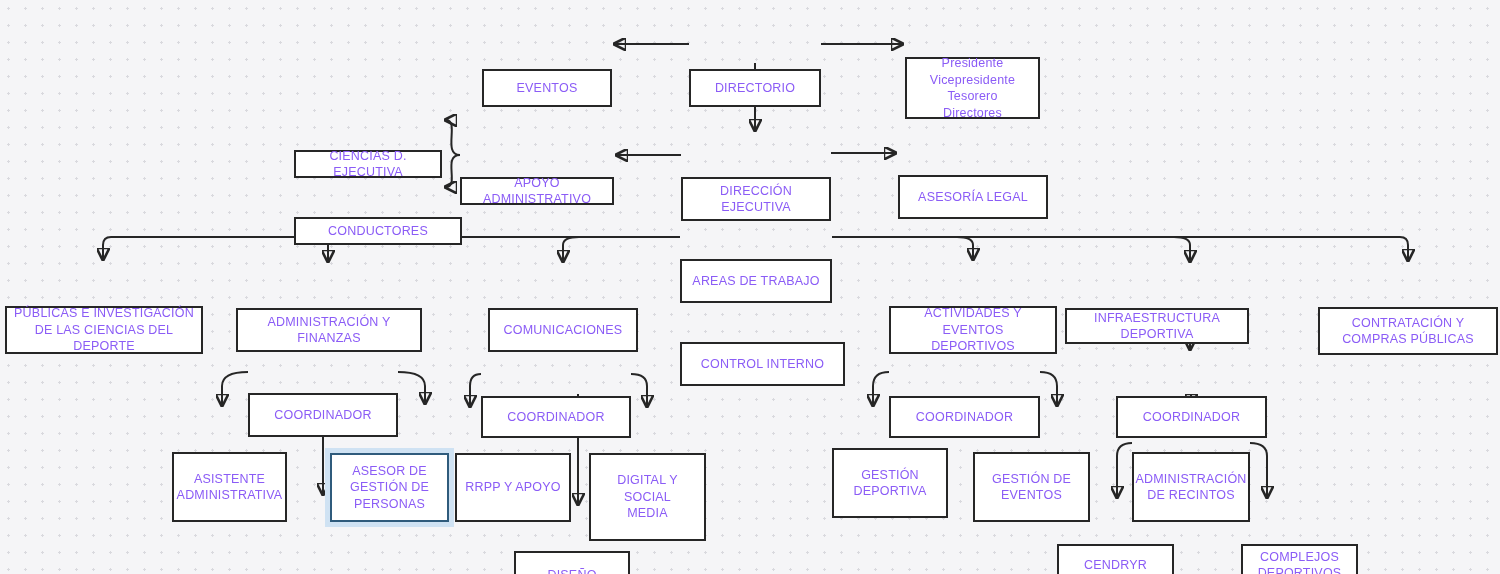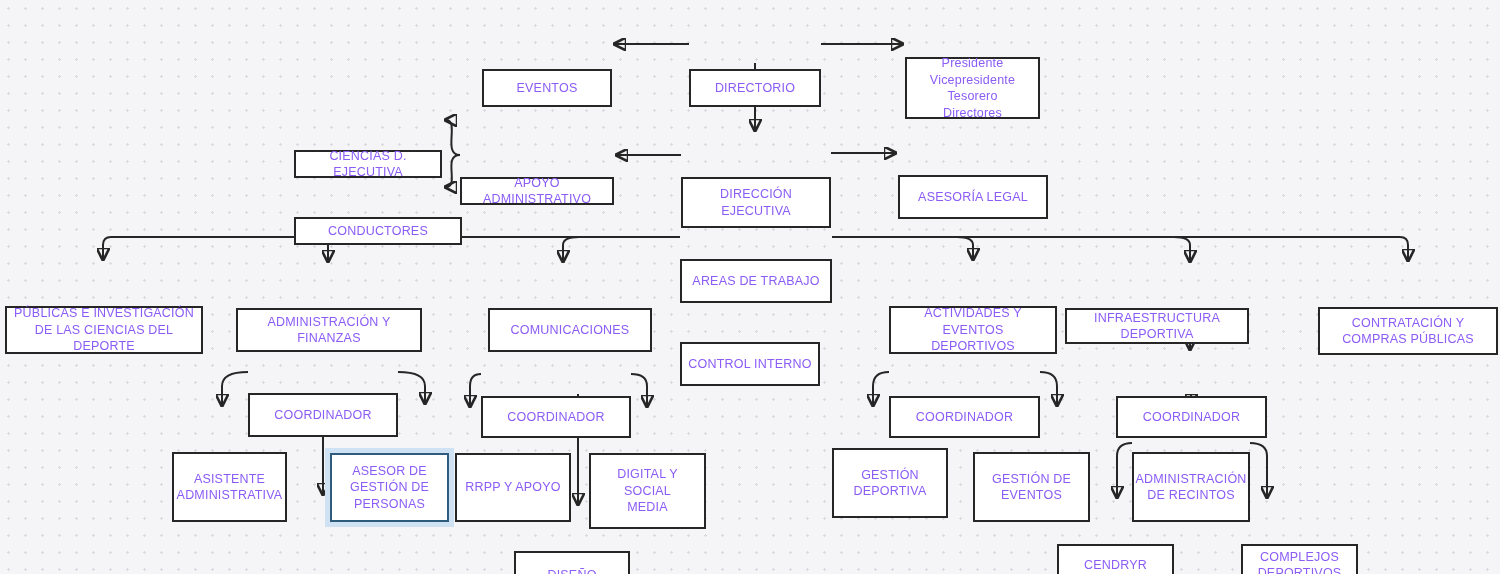--- a/index.html
+++ b/index.html
@@ -70,48 +70,48 @@
   <div class="node" style="left:482px;top:25px;width:130px;height:38px">EVENTOS</div>
   <div class="node" style="left:689px;top:25px;width:132px;height:38px">DIRECTORIO</div>
   <div class="node" style="left:905px;top:13px;width:135px;height:62px">Presidente
 Vicepresidente
 Tesorero
 Directores</div>
 
   <div class="node" style="left:294px;top:106px;width:148px;height:28px">CIENCIAS D. EJECUTIVA</div>
   <div class="node" style="left:294px;top:173px;width:168px;height:28px">CONDUCTORES</div>
   <div class="node" style="left:460px;top:133px;width:154px;height:28px">APOYO ADMINISTRATIVO</div>
-  <div class="node" style="left:681px;top:133px;width:150px;height:51px">DIRECCIÓN EJECUTIVA</div>
+  <div class="node" style="left:681px;top:133px;width:150px;height:44px">DIRECCIÓN EJECUTIVA</div>
   <div class="node" style="left:898px;top:131px;width:150px;height:44px">ASESORÍA LEGAL</div>
 
   <div class="node" style="left:680px;top:215px;width:152px;height:44px">AREAS DE TRABAJO</div>
-  <div class="node" style="left:680px;top:298px;width:140px;height:44px">CONTROL INTERNO</div>
+  <div class="node" style="left:680px;top:298px;width:165px;height:44px">CONTROL INTERNO</div>
 
   <div class="node" style="left:5px;top:262px;width:198px;height:48px">PÚBLICAS E INVESTIGACIÓN
 DE LAS CIENCIAS DEL DEPORTE</div>
   <div class="node" style="left:236px;top:264px;width:186px;height:44px">ADMINISTRACIÓN Y FINANZAS</div>
-  <div class="node" style="left:488px;top:264px;width:164px;height:44px">COMUNICACIONES</div>
+  <div class="node" style="left:488px;top:264px;width:150px;height:44px">COMUNICACIONES</div>
   <div class="node" style="left:889px;top:262px;width:168px;height:48px">ACTIVIDADES Y EVENTOS
 DEPORTIVOS</div>
   <div class="node" style="left:1065px;top:264px;width:184px;height:36px">INFRAESTRUCTURA DEPORTIVA</div>
   <div class="node" style="left:1318px;top:263px;width:180px;height:48px">CONTRATACIÓN Y
 COMPRAS PÚBLICAS</div>
 
   <div class="node" style="left:248px;top:349px;width:150px;height:44px">COORDINADOR</div>
   <div class="node" style="left:481px;top:352px;width:150px;height:42px">COORDINADOR</div>
   <div class="node" style="left:889px;top:352px;width:151px;height:42px">COORDINADOR</div>
   <div class="node" style="left:1116px;top:352px;width:151px;height:42px">COORDINADOR</div>
 
   <div class="node" style="left:172px;top:408px;width:115px;height:70px">ASISTENTE
 ADMINISTRATIVA</div>
   <div class="node selected" style="left:330px;top:409px;width:119px;height:69px">ASESOR DE
 GESTIÓN DE
 PERSONAS</div>
   <div class="node" style="left:455px;top:409px;width:116px;height:69px">RRPP Y APOYO</div>
-  <div class="node" style="left:589px;top:409px;width:117px;height:76px">DIGITAL Y SOCIAL
+  <div class="node" style="left:589px;top:409px;width:117px;height:88px">DIGITAL Y SOCIAL
 MEDIA</div>
   <div class="node" style="left:832px;top:404px;width:116px;height:70px">GESTIÓN
 DEPORTIVA</div>
   <div class="node" style="left:973px;top:408px;width:117px;height:70px">GESTIÓN DE
 EVENTOS</div>
   <div class="node" style="left:1132px;top:408px;width:118px;height:70px">ADMINISTRACIÓN
 DE RECINTOS</div>
 
   <div class="node" style="left:514px;top:507px;width:116px;height:64px">DISEÑO GRAFICO</div>
   <div class="node" style="left:1057px;top:500px;width:117px;height:42px">CENDRYR</div>

